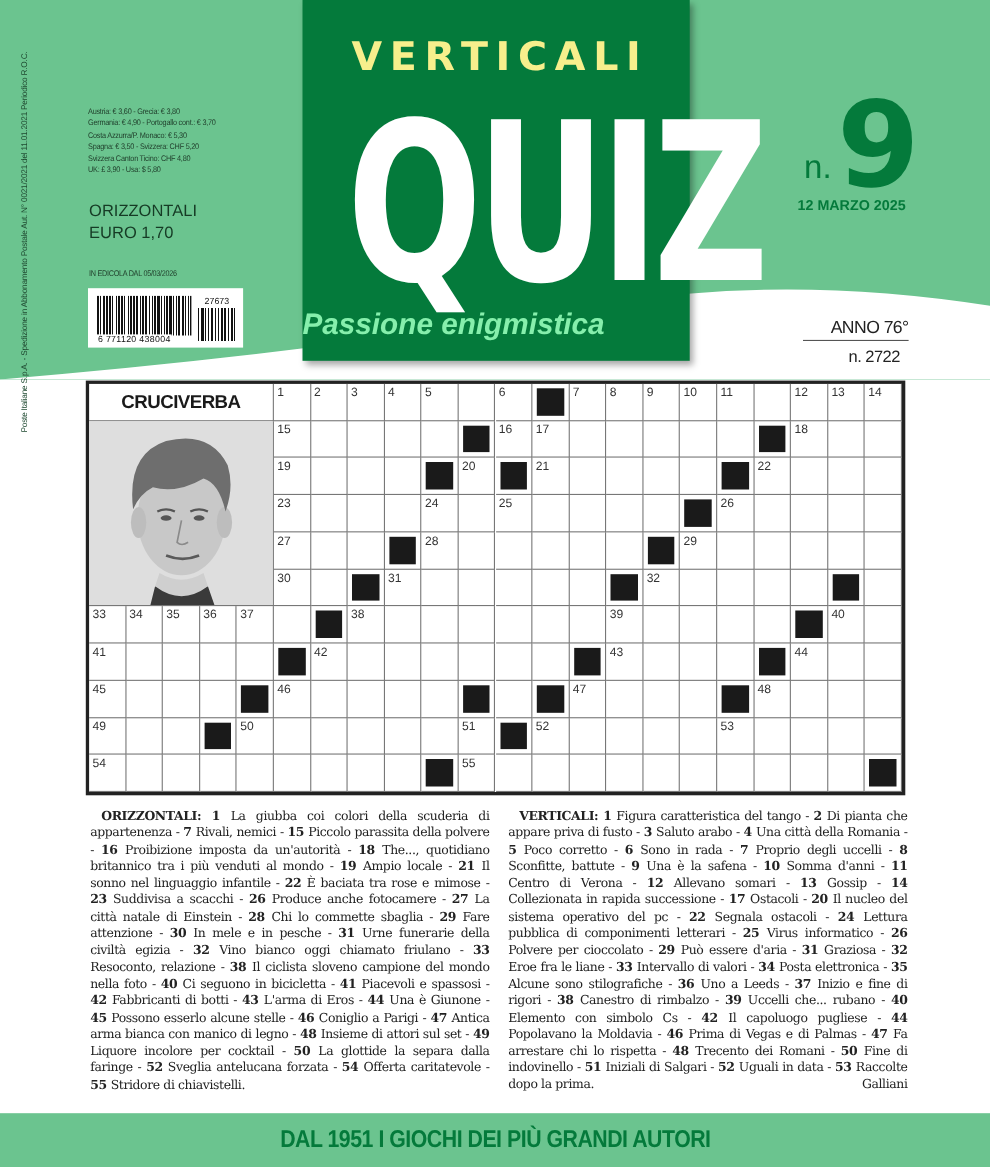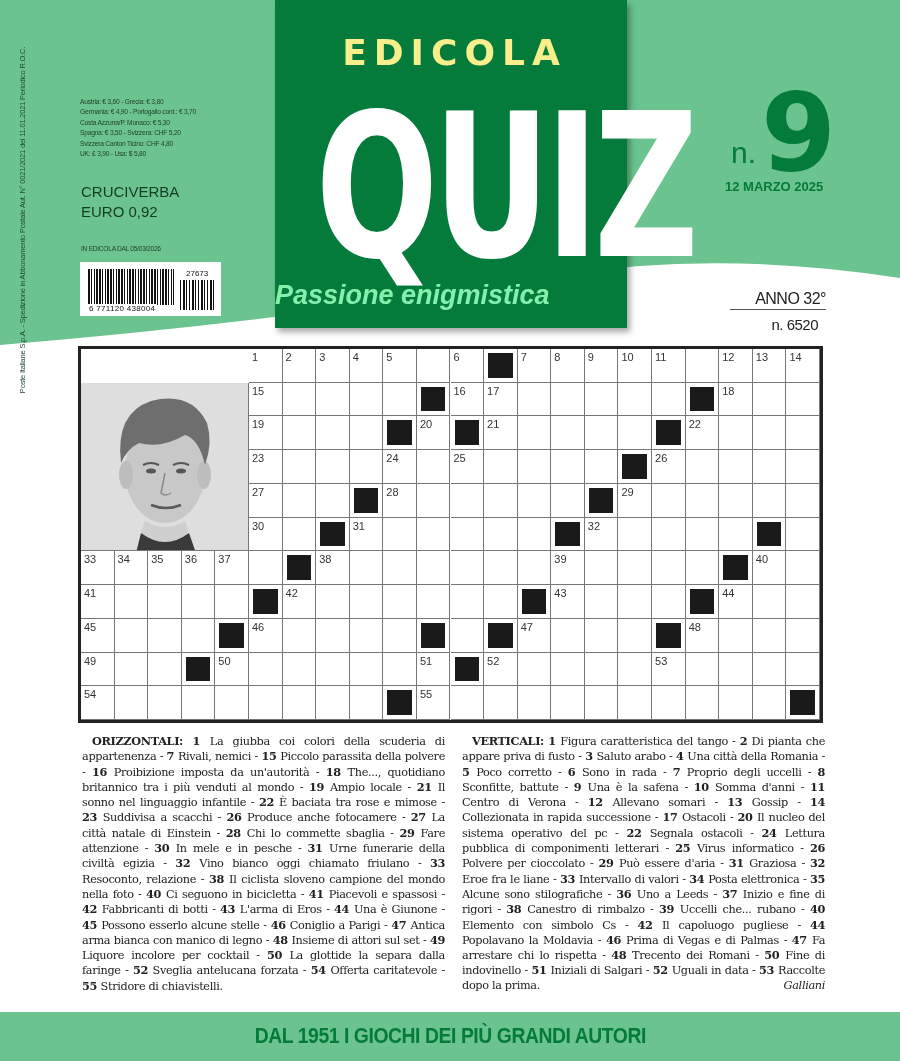--- a/index.html
+++ b/index.html
@@ -41,21 +41,21 @@
 
   .cw-title { position: absolute; left: 0; top: 0; width: 168px; height: 34px; border-right: 1px solid #777; border-bottom: 1px solid #777; text-align: center; font-family: "Liberation Sans", sans-serif; font-weight: bold; font-size: 17px; line-height: 34px; color: #1a1a1a; letter-spacing: -0.5px; transform-origin: center; }
   .photo { position: absolute; left: 0; top: 34px; width: 168px; height: 170px; border-right: 1px solid #777; border-bottom: 1px solid #777; background: #dcdcdc; overflow: hidden; }
   .photo svg { position: absolute; left: 0; top: 0; }
 
   .clues { position: absolute; top: 734px; width: 363px; font-family: "DejaVu Serif", serif; font-size: 11.3px; line-height: 14.3px; color: #222; text-align: justify; letter-spacing: -0.35px; }
   .clues b { font-weight: bold; }
   .clues .head { font-weight: bold; }
   .clues-h { left: 82px; text-indent: 10px; }
   .clues-v { left: 462px; text-indent: 10px; }
-  .author { float: right; font-style: italic; }
+  .author { float: right; }
 
   .footer { position: absolute; left: 0; top: 1012px; width: 900px; height: 49px; background: #6bc48f; text-align: center; }
   .footer span { display: inline-block; margin-top: 11px; font-family: "Liberation Sans", sans-serif; font-weight: bold; font-size: 22px; color: #047a3b; letter-spacing: -0.5px; transform: scaleX(0.88); }
 </style>
 </head>
 <body>
 
 <div class="top-bg"></div>
 <svg class="top-curve" width="900" height="345" viewBox="0 0 900 345">
   <path d="M0,345 L0,345 Q300,320 560,275 Q720,250 900,278 L900,345 Z" fill="#ffffff"></path>
@@ -68,49 +68,50 @@
 <div class="prices">
   <div>Austria: € 3,60 - Grecia: € 3,80</div>
   <div>Germania: € 4,90 - Portogallo cont.: € 3,70</div>
   <div>Costa Azzurra/P. Monaco: € 5,30</div>
   <div>Spagna: € 3,50 - Svizzera: CHF 5,20</div>
   <div>Svizzera Canton Ticino: CHF 4,80</div>
   <div>UK: £ 3,90 - Usa: $ 5,80</div>
 </div>
 
 <div class="weekly">
-  <div>CRUCIVERBA</div>
-  <div>EURO 0,92</div>
+  <div>ORIZZONTALI</div>
+  <div>EURO 1,70</div>
 </div>
 
 <div class="edicola">IN EDICOLA DAL 05/03/2026</div>
 
 <div class="barcode">
   <div class="bars"></div>
   <div class="bars2"></div>
   <div class="bc-num">6 771120 438004</div>
   <div class="bc-add">27673</div>
 </div>
 
 <div class="logo">
-  <div class="logo-domenica">EDICOLA</div>
+  <div class="logo-domenica">VERTICALI</div>
   <div class="logo-quiz">QUIZ</div>
   <div class="logo-tag">Passione enigmistica</div>
 </div>
 
 <div class="issue">
   <span class="issue-n">n.</span>
   <span class="issue-num">9</span>
 </div>
 <div class="issue-date">12 MARZO 2025</div>
 
-<div class="anno">ANNO 32°</div>
-<div class="numero">n. 6520</div>
+<div class="anno">ANNO 76°</div>
+<div class="numero">n. 2722</div>
 
 <div class="grid" id="grid">
+  <div class="cw-title" style="width: 167.955px; height: 33.7273px; line-height: 33.7273px;">CRUCIVERBA</div>
   <div class="photo" style="width: 167.955px; top: 33.7273px; height: 168.636px;">
     <svg width="168" height="170" viewBox="0 0 168 170">
       <rect width="168" height="170" fill="#dedede"></rect>
       <path d="M55,170 L60,150 Q84,160 108,150 L115,170 Z" fill="#3a3a3a"></path>
       <path d="M60,150 Q84,168 108,150 L104,138 Q84,150 64,138 Z" fill="#cfcfcf"></path>
       <ellipse cx="84" cy="88" rx="40" ry="52" fill="#c8c8c8"></ellipse>
       <ellipse cx="45" cy="92" rx="7" ry="14" fill="#bdbdbd"></ellipse>
       <ellipse cx="123" cy="92" rx="7" ry="14" fill="#bdbdbd"></ellipse>
       <path d="M40,80 Q34,30 70,18 Q110,8 126,40 Q132,60 124,82 Q118,56 104,52 Q80,66 58,60 Q46,66 40,80 Z" fill="#6e6e6e"></path>
       <path d="M62,82 Q70,78 78,82" stroke="#555" stroke-width="2" fill="none"></path>

